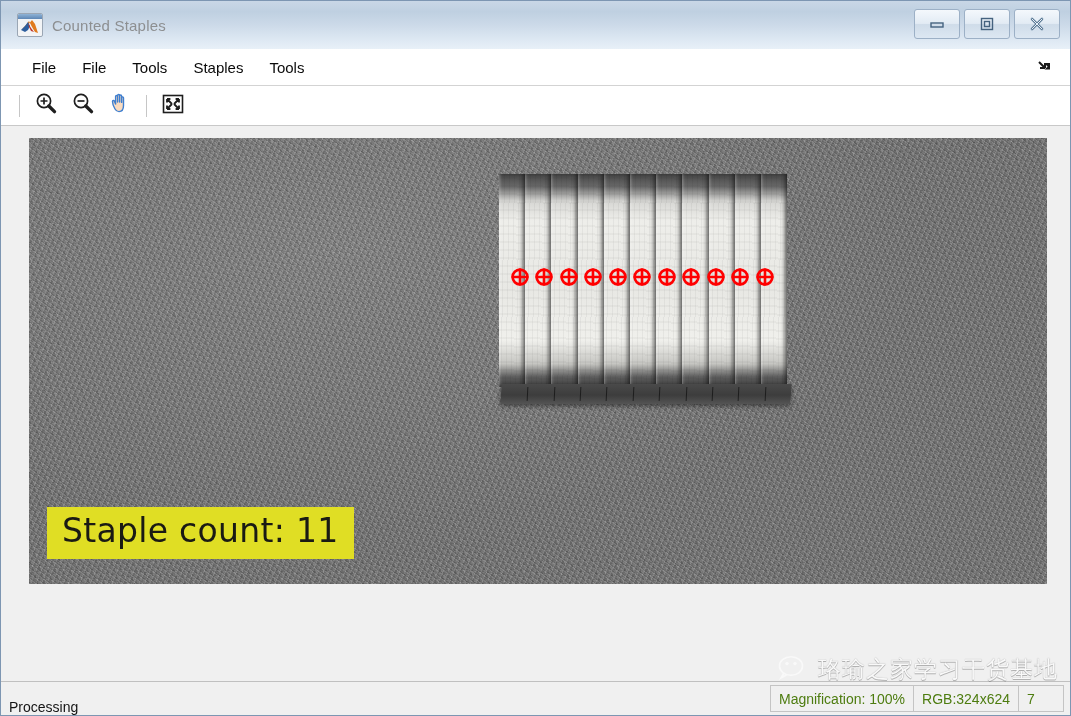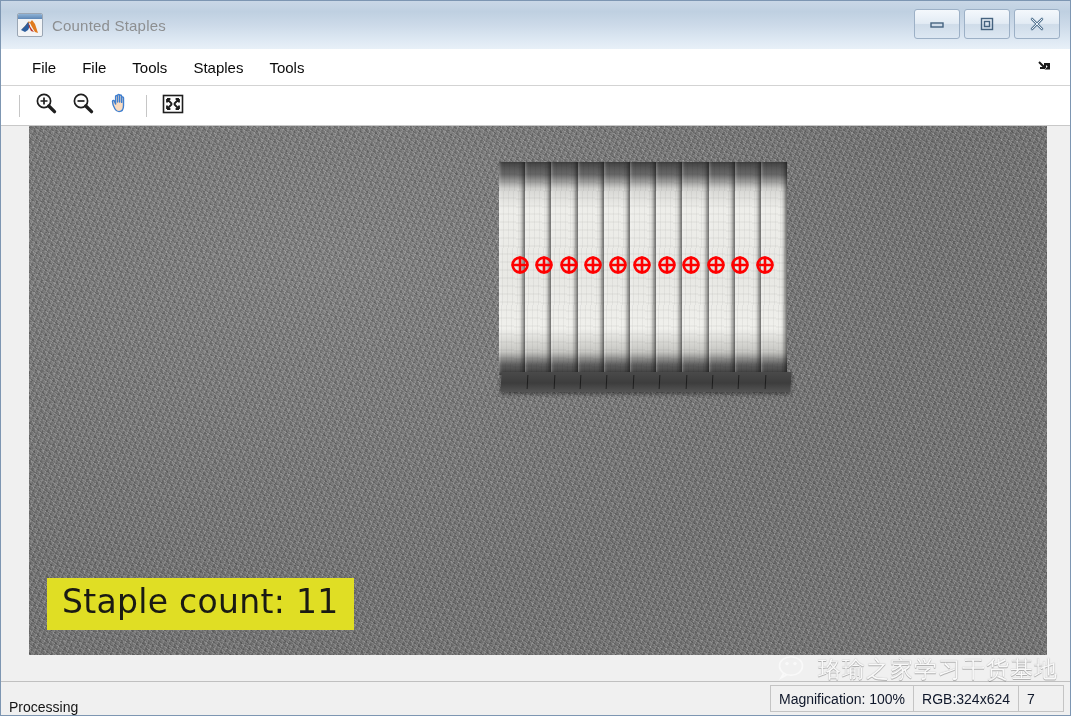--- a/index.html
+++ b/index.html
@@ -133,23 +133,23 @@
   
   #viewport {
     flex: 1 1 auto;
     background: #f0f0f0;
     position: relative;
     overflow: hidden;
   }
   #image-canvas {
     position: absolute;
     left: 28px;
-    top: 0px;
+    top: 12px;
     width: 1018px;
-    height: 529px;
+    height: 446px;
     overflow: hidden;
     background: #22c55e;
   }
   
   #image-canvas .grain {
     position: absolute; inset: 0;
     background-color: #7c7c7c;
     background-image:
       repeating-linear-gradient(37deg, rgba(255,255,255,.10) 0 1px, rgba(0,0,0,.10) 1px 2px, rgba(255,255,255,0) 2px 4px),
       repeating-linear-gradient(113deg, rgba(255,255,255,.09) 0 1px, rgba(0,0,0,.09) 1px 3px, rgba(255,255,255,0) 3px 5px),
@@ -269,21 +269,21 @@
     display: flex;
     height: 27px;
   }
   .status-cell {
     border: 1px solid #c4c4c4;
     border-right: none;
     background: #f0f0f0;
     display: flex; align-items: center;
     padding: 0 8px;
     font-size: 14px;
-    color: #0f172a;
+    color: #4d7c0f;
     box-sizing: border-box;
     white-space: nowrap;
     font-family: "Liberation Sans", sans-serif;
   }
   .status-cell:last-child { border-right: 1px solid #c4c4c4; }
   #status-cell-frame { min-width: 46px; }
 
   
   #watermark {
     position: absolute;

